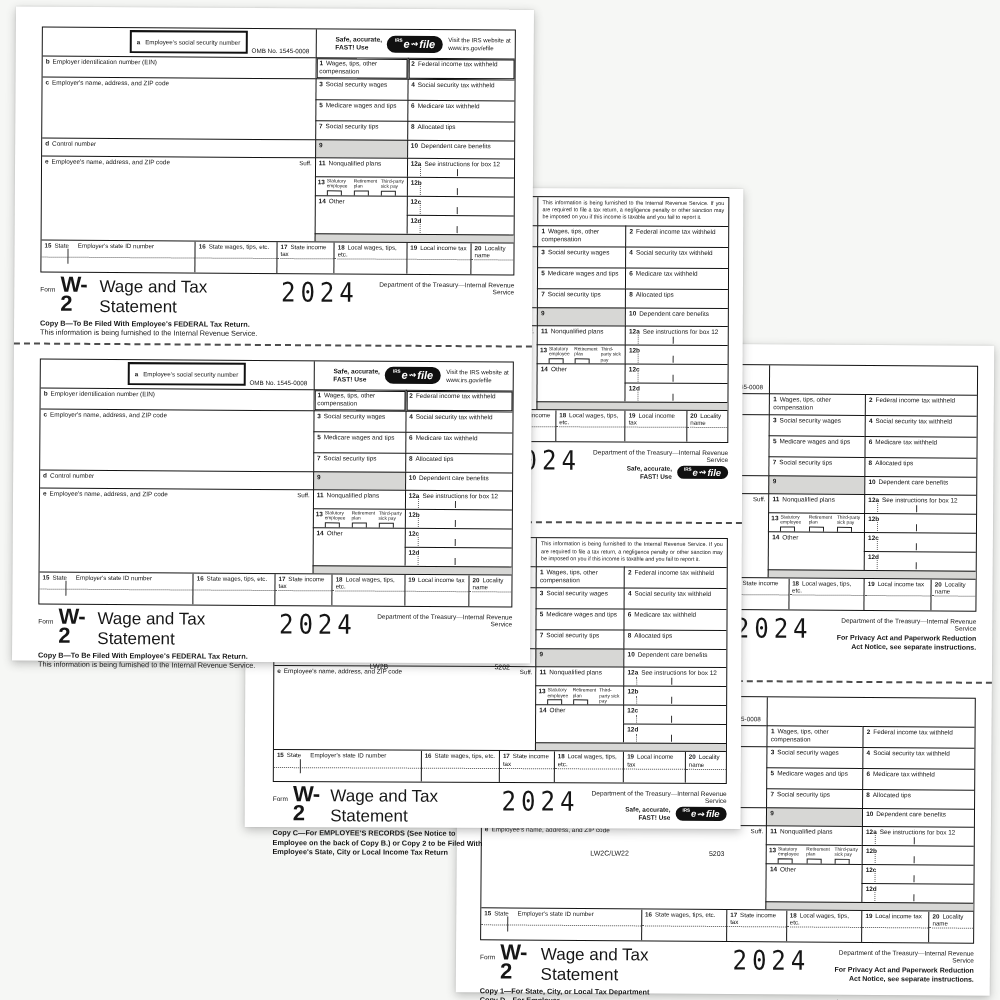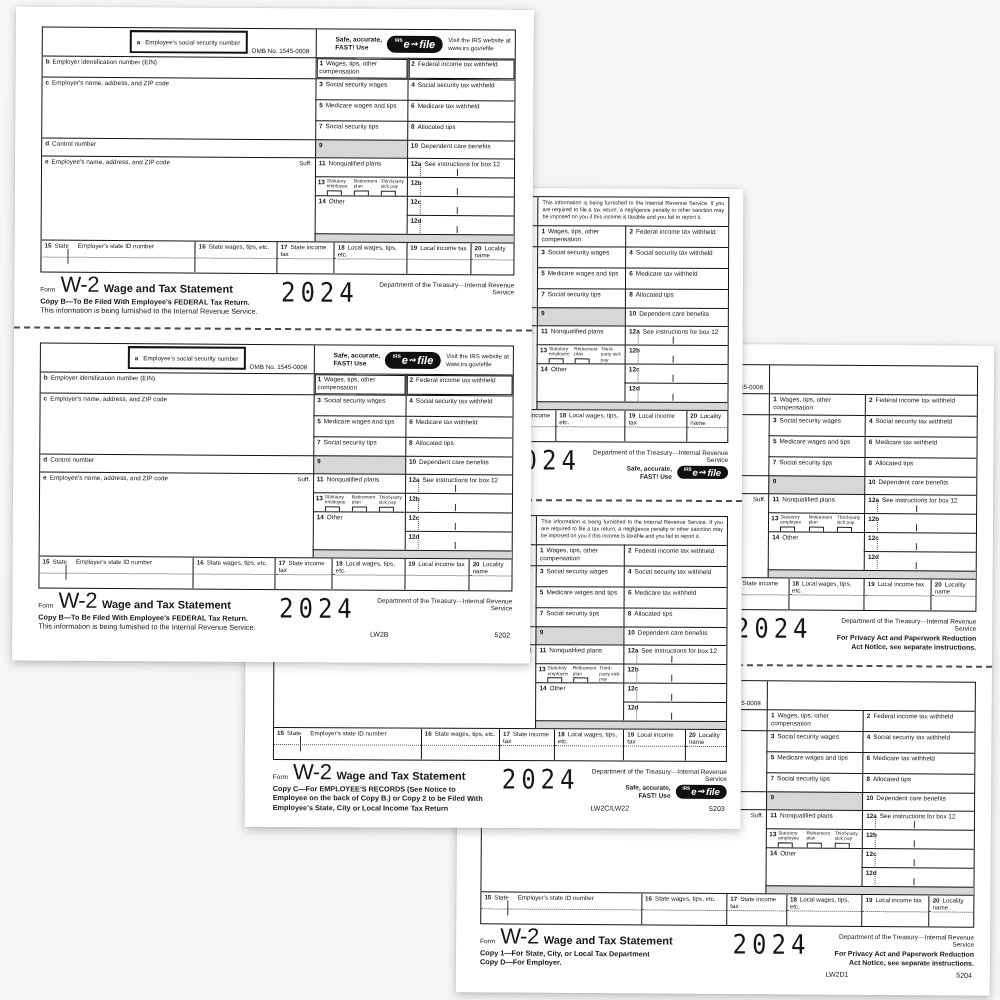--- a/index.html
+++ b/index.html
@@ -73,22 +73,22 @@
   .r15c + .r15c{ border-left:1px solid #141414; }
   .dotmid{ position:absolute; left:0; right:0; top:52%; border-top:1px dotted #555; }
   .vtick{ position:absolute; left:26px; top:26%; height:48%; border-left:1px solid #333; }
   .lbl2{ margin-left:9px; }
 
   
   .footer{ display:flex; margin-top:3px; min-height:46px; }
   .f-left{ width:48%; }
   .f-l1{ display:flex; align-items:baseline; gap:5px; }
   .f-form{ font-size:6.5px; }
-  .f-w2{ font-size:22px; font-weight:400; letter-spacing:-.5px; line-height:.85; }
-  .f-title{ font-size:11px; font-weight:bold; }
+  .f-w2{ font-size:22px; font-weight:700; letter-spacing:-.5px; line-height:.85; }
+  .f-title{ font-size:17px; font-weight:normal; }
   .copy{ margin-top:2px; font-size:7.3px; line-height:1.3; font-weight:bold; }
   .copy .l:empty{ display:none; }
   .copy .plain{ font-weight:normal; }
   .f-mid{ width:22%; display:flex; justify-content:center; align-items:flex-start; }
   .year{ font-family:"DejaVu Sans Mono","Liberation Mono",monospace; font-size:24px; letter-spacing:5px; line-height:1; margin-top:2px; transform:scaleY(1.12); transform-origin:top; }
   .f-right{ flex:1; display:flex; flex-direction:column; align-items:flex-end; font-size:6.5px; text-align:right; }
   .dept{ margin-top:3px; }
   .fr-efile{ display:flex; align-items:center; gap:5px; margin-top:2px; }
   .fr-efile .safe{ font-size:6.4px; }
   .fr-efile .efile-logo{ font-size:9.5px; padding:2px 7px; }

